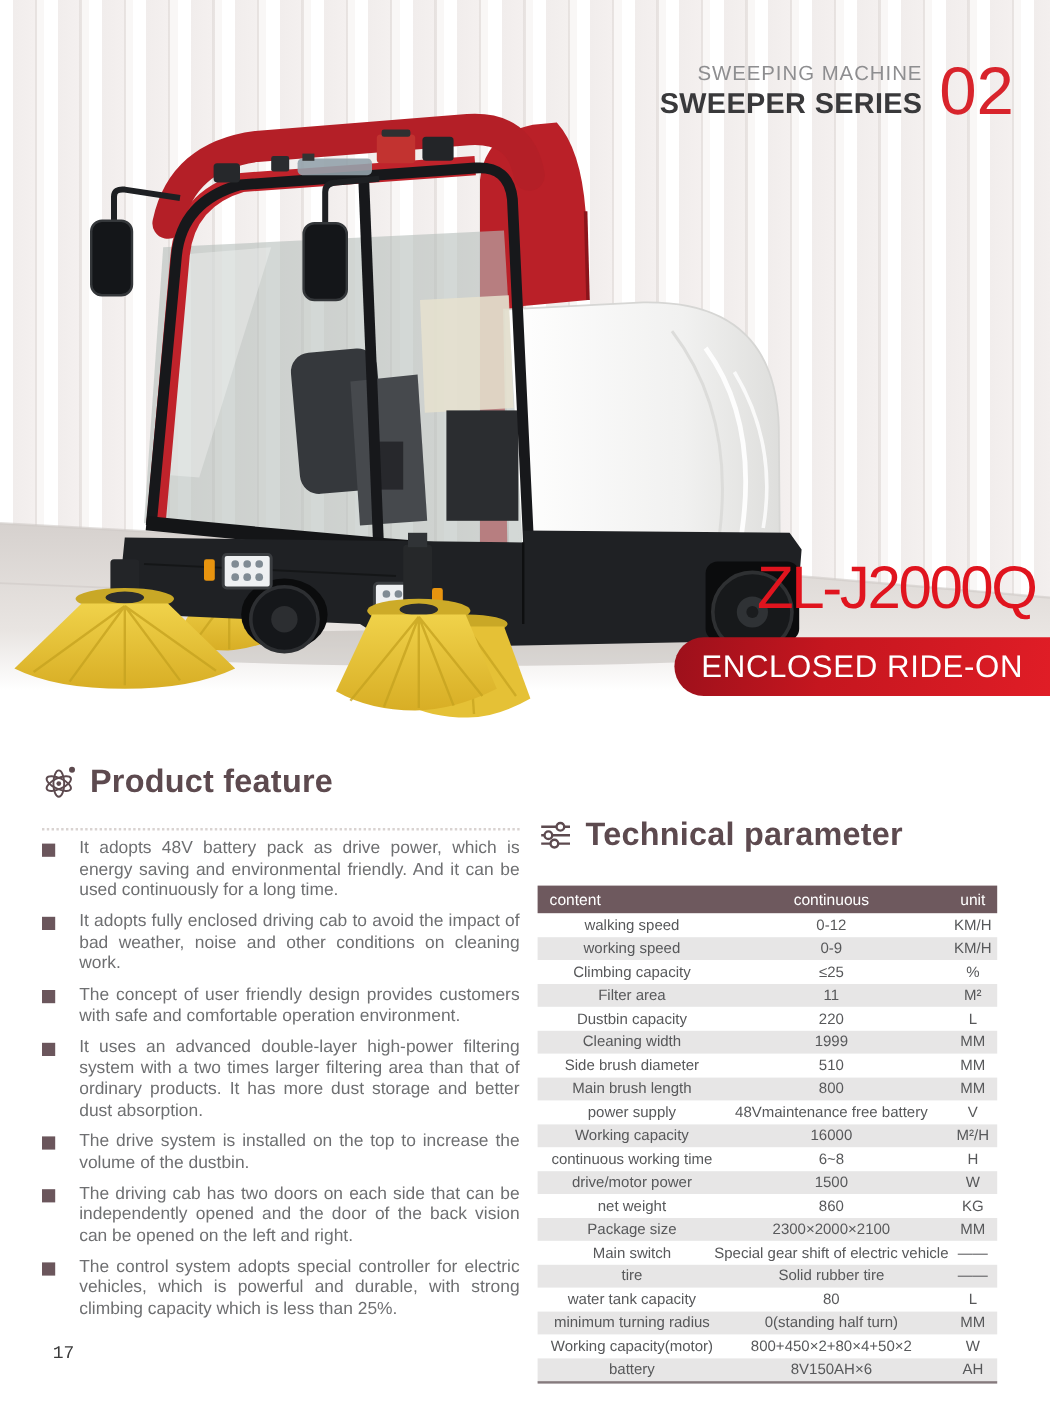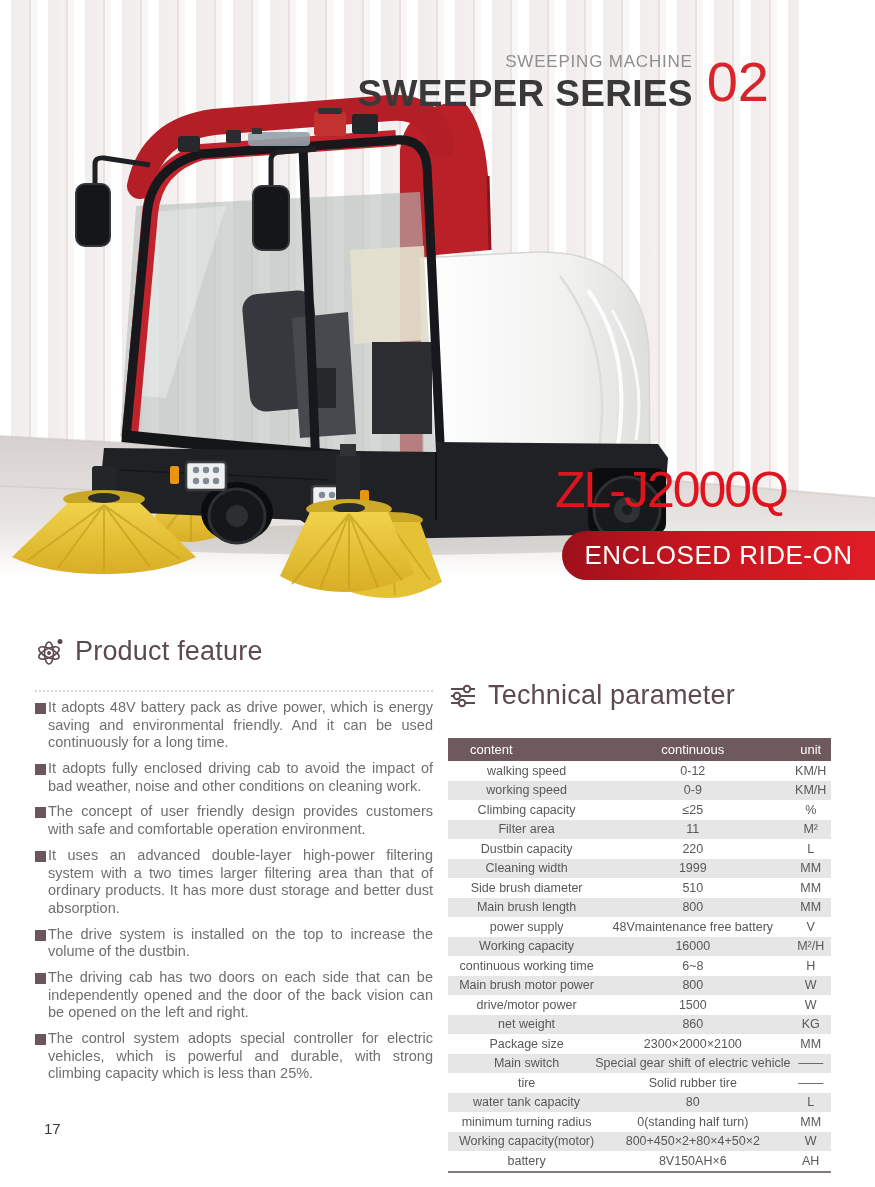--- a/index.html
+++ b/index.html
@@ -3,78 +3,78 @@
 <meta charset="utf-8">
 <style>
   html,body { margin:0; padding:0; background:#fff; }
   .page {
     position:relative; width:875px; height:1187px; background:#ffffff;
     font-family:"Liberation Sans", sans-serif; overflow:hidden; margin:0 auto;
   }
 
   
   .photo {
-    position:absolute; top:0; left:0; width:799px; height:600px;
+    position:absolute; top:0; left:0; width:875px; height:600px;
     background: repeating-linear-gradient(90deg,
       #ffffff 0px, #ffffff 11px,
       #f1edec 11px, #f4f0ef 29px,
       #e6e1df 29px, #e9e4e2 31px,
       #f9f7f6 31px, #f9f7f6 37px);
   }
   .machine-svg { position:absolute; top:0; left:0; }
 
   
   .brand { position:absolute; top:52px; right:30px; display:flex; align-items:center; gap:14px; }
   .brand-text { text-align:right; }
   .series-label { font-size:17px; color:#8e8e90; letter-spacing:.8px; margin-bottom:3px; }
-  .series-title { font-size:37px; font-weight:bold; color:#39393b; letter-spacing:.3px; line-height:1; }
+  .series-title { font-size:24px; font-weight:bold; color:#39393b; letter-spacing:.3px; line-height:1; }
   .series-number { font-size:56px; font-weight:normal; color:#d8242c; line-height:.85; }
 
   
   .model {
     position:absolute; top:461px; right:12px;
     font-size:50px; font-weight:400; color:#e0141e; letter-spacing:-2px;
   }
   .banner {
     position:absolute; top:531px; left:562px; width:313px; height:49px;
     background:linear-gradient(100deg,#9c101b 0%,#c5161f 40%,#e01d26 100%);
     border-radius:25px 0 0 25px;
     display:flex; align-items:center; justify-content:center;
     color:#ffffff; font-size:26px; letter-spacing:.5px;
   }
 
   
   .features { position:absolute; left:35px; top:636px; width:398px; }
   .tech     { position:absolute; left:448px; top:636px; width:383px;margin-top:44px; }
 
   .section-head { display:flex; align-items:center; gap:10px; color:#5d4a4f; }
-  .section-head h2 { margin:0; font-size:27px; font-weight:400; letter-spacing:.2px; }
+  .section-head h2 { margin:0; font-size:27px; font-weight:700; letter-spacing:.2px; }
   .features .section-head { padding-bottom:23px; border-bottom:2px dotted #d9d3d1; margin-bottom:7px; }
 
   .feature-list { list-style:none; margin:0; padding:0; }
-  .feature-item { display:flex; gap:2px; margin-bottom:8px; }
+  .feature-item { display:flex; gap:20px; margin-bottom:8px; }
   .bullet { flex:none; width:11px; height:11px; background:#6b565c; margin-top:4px; }
   .feature-text { font-size:14.5px; line-height:1.22; color:#6e6f71; text-align:justify; }
 
   
   .param-table { width:100%; border-collapse:collapse; margin-top:27px; border-bottom:2px solid #857a7d; }
   .param-table thead th {
     background:#6e595e; color:#ffffff; font-weight:400; font-size:13px; padding:4px 0;
   }
-  .param-table th:nth-child(1) { text-align:left; padding-left:22px; width:40%; }
+  .param-table th:nth-child(1) { text-align:left; padding-left:10px; width:40%; }
   .param-table th:nth-child(2) { width:42%; }
   .param-table th:nth-child(3) { width:18%; }
   .param-table tbody td {
     font-size:12.5px; color:#57585a; text-align:center;
     height:17.5px; line-height:1; padding:1px 0; white-space:nowrap;
   }
   .param-table tbody td:first-child { text-align:center; padding-left:10px; }
   .param-table tbody tr:nth-child(even) { background:#e7e6e6; }
 
-  .page-num { position:absolute; left:44px; top:1120px; font-size:15px; color:#3a3a3a; }
+  .page-num { position:absolute; left:44px; top:1120px; font-size:15px; color:#3a3a3a;font-family:Liberation Mono, monospace; }
 </style>
 </head>
 <body>
 
 <div class="page">
 
   <div class="photo">
     <svg class="machine-svg" width="875" height="600" viewBox="0 0 875 600">
       <defs>
         <linearGradient id="floorG" x1="0" y1="0" x2="0" y2="1">
@@ -350,25 +350,20 @@
             <td>Working capacity</td>
             <td>16000</td>
             <td>M²/H</td>
           </tr>
           <tr>
             <td>continuous working time</td>
             <td>6~8</td>
             <td>H</td>
           </tr>
           <tr>
-            <td>Main brush motor power</td>
-            <td>800</td>
-            <td>W</td>
-          </tr>
-          <tr>
             <td>drive/motor power</td>
             <td>1500</td>
             <td>W</td>
           </tr>
           <tr>
             <td>net weight</td>
             <td>860</td>
             <td>KG</td>
           </tr>
           <tr>

